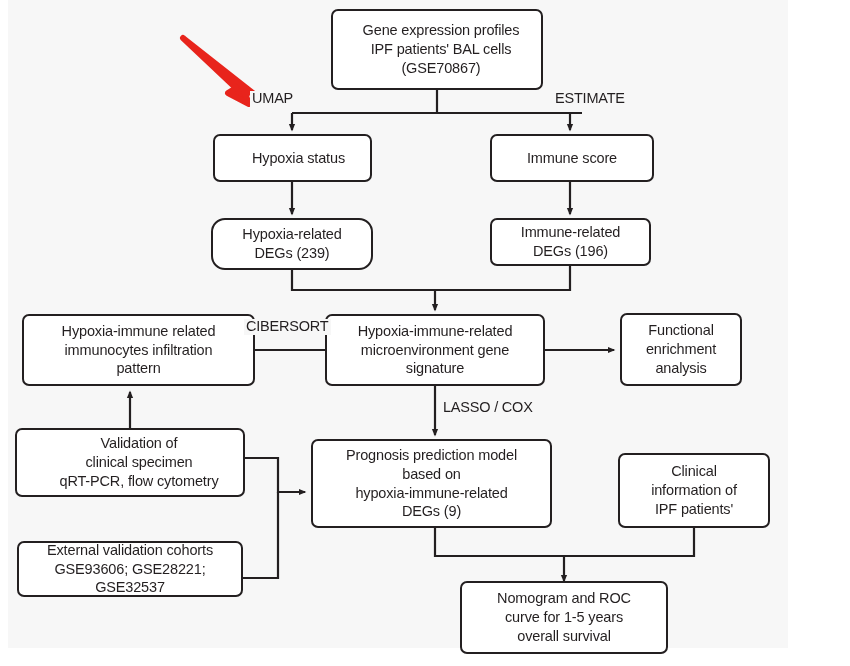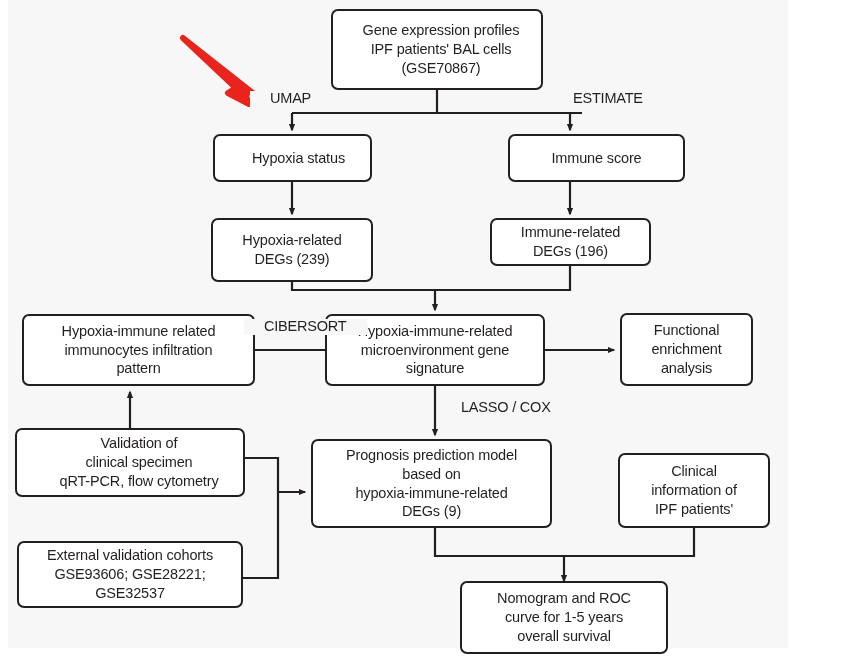--- a/index.html
+++ b/index.html
@@ -47,21 +47,21 @@
     padding: 2px 4px;
   }
   .node-box .txt { white-space: pre-line; display: block; width: 100%; }
   .edge-label {
     position: absolute;
     background: #f7f7f7;
     color: #231f20;
     font-size: 14.5px;
     line-height: 1.1;
     white-space: nowrap;
-    padding: 0 20px;
+    padding: 0 2px;
     letter-spacing: -0.2px;
   }
 </style>
 </head>
 <body>
 
 <div id="canvas">
 
   <div id="figure-bg"></div>
 
@@ -113,25 +113,25 @@
   <div class="node-box" style="left:331px; top:9px; width:212px; height:81px;padding-left:12px;">
     <span class="txt">Gene expression profiles
 IPF patients' BAL cells
 (GSE70867)</span>
   </div>
 
   <div class="node-box" style="left:213px; top:134px; width:159px; height:48px;padding-left:16px;">
     <span class="txt">Hypoxia status</span>
   </div>
 
-  <div class="node-box" style="left:508px; top:134px; width:177px; height:48px;">
+  <div class="node-box" style="left:490px; top:134px; width:164px; height:48px;">
     <span class="txt">Immune score</span>
   </div>
 
-  <div class="node-box" style="left:211px; top:218px; width:162px; height:64px;">
+  <div class="node-box" style="left:211px; top:218px; width:162px; height:52px;border-radius:14px;">
     <span class="txt">Hypoxia-related
 DEGs (239)</span>
   </div>
 
   <div class="node-box" style="left:490px; top:218px; width:161px; height:48px;">
     <span class="txt">Immune-related
 DEGs (196)</span>
   </div>
 
   <div class="node-box" style="left:22px; top:314px; width:233px; height:72px;">
@@ -139,33 +139,33 @@
 immunocytes infiltration
 pattern</span>
   </div>
 
   <div class="node-box" style="left:325px; top:314px; width:220px; height:72px;">
     <span class="txt">Hypoxia-immune-related
 microenvironment gene
 signature</span>
   </div>
 
-  <div class="node-box" style="left:620px; top:313px; width:133px; height:73px;">
+  <div class="node-box" style="left:620px; top:313px; width:122px; height:73px;">
     <span class="txt">Functional
 enrichment
 analysis</span>
   </div>
 
   <div class="node-box" style="left:15px; top:428px; width:230px; height:69px;padding-left:22px;">
     <span class="txt">Validation of
 clinical specimen
 qRT-PCR, flow cytometry</span>
   </div>
 
-  <div class="node-box" style="left:17px; top:541px; width:226px; height:67px;">
+  <div class="node-box" style="left:17px; top:541px; width:226px; height:56px;">
     <span class="txt">External validation cohorts
 GSE93606; GSE28221;
 GSE32537</span>
   </div>
 
   <div class="node-box" style="left:311px; top:439px; width:241px; height:89px;">
     <span class="txt">Prognosis prediction model
 based on
 hypoxia-immune-related
 DEGs (9)</span>

